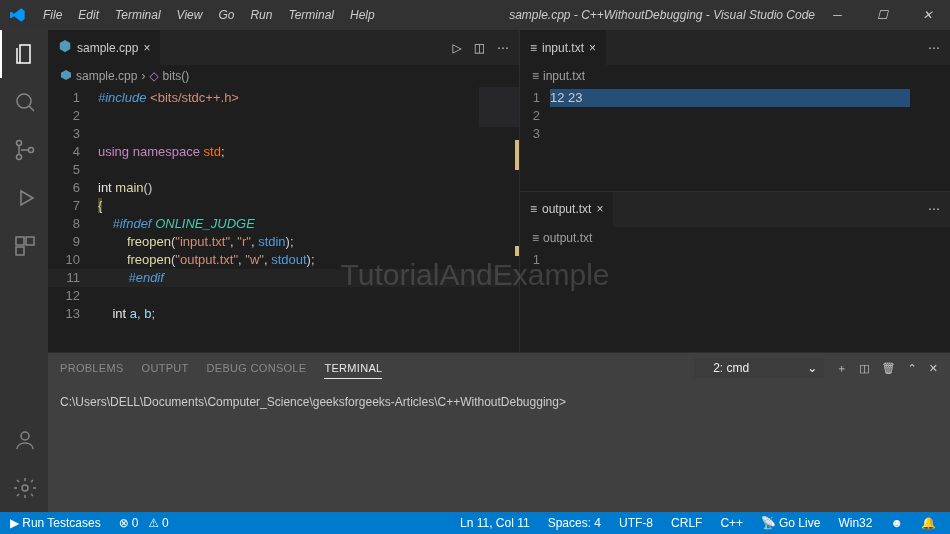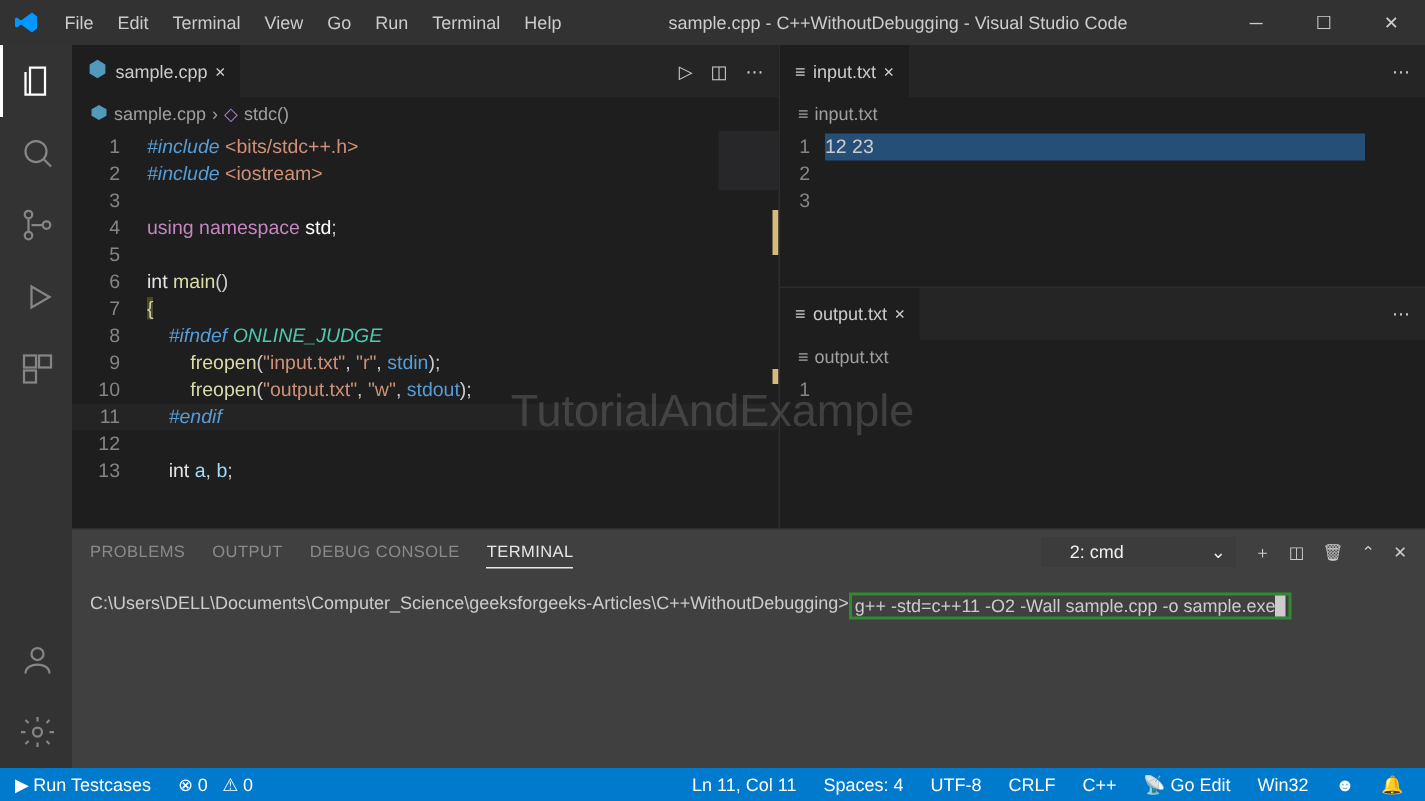--- a/index.html
+++ b/index.html
@@ -1,22 +1,22 @@
 <!DOCTYPE html>
 <html><head>
 <meta charset="utf-8">
 <style>
 * { margin: 0; padding: 0; box-sizing: border-box; font-family: 'Segoe UI', sans-serif; }
 body { background: #1e1e1e; color: #cccccc; width: 950px; height: 534px; overflow: hidden; font-size: 12px; position: relative; }
-.titlebar { height: 30px; background: #323233; display: flex; align-items: center; color: #cccccc; }
+.titlebar { height: 30px; background: #323233; display: flex; align-items: center; color: #cccccc; font-style: italic; }
 .titlebar .logo { width: 35px; display: flex; justify-content: center; }
 .titlebar .logo svg { width: 16px; height: 16px; }
 .menu { display: flex; }
 .menu-item { padding: 0 8px; height: 30px; line-height: 30px; cursor: pointer; font-size: 12px; }
-.title-text { flex: 1; text-align: center; font-size: 12px; color: #cccccc; }
+.title-text { flex: 1; text-align: right; font-size: 12px; color: #cccccc; }
 .win-controls { display: flex; }
 .win-btn { width: 45px; height: 30px; display: flex; align-items: center; justify-content: center; cursor: pointer; font-size: 12px; }
 
 .main { display: flex; height: calc(100% - 52px); }
 .activity-bar { width: 48px; background: #333333; display: flex; flex-direction: column; }
 .act-top { flex: 1; }
 .act-icon { width: 48px; height: 48px; display: flex; align-items: center; justify-content: center; color: #858585; cursor: pointer; border-left: 2px solid transparent; }
 .act-icon.active { color: #ffffff; border-left-color: #ffffff; }
 .act-icon svg { width: 24px; height: 24px; }
 
@@ -51,24 +51,24 @@
 
 .kw { color: #c586c0; }
 .dir { color: #569cd6; font-style: italic; }
 .type { color: #e5e5e5; }
 .str { color: #ce9178; }
 .fn { color: #dcdcaa; }
 .var { color: #9cdcfe; }
 .def { color: #569cd6; }
 .mac { color: #4ec9b0; font-style: italic; }
 .pun { color: #cccccc; }
-.ns { color: #ffffff; }
+.ns { color: #f97316; }
 
 .code-selection { background: #264f78; }
-.cursor-line { background: rgba(40,40,40,0.6); }
+.cursor-line { background: rgba(40,40,40,0.6); gap: 16px; }
 .word-hi { background: #4b4b18; }
 .inner-editor { flex: 1; min-height: 0; }
 
 .panel { height: 160px; display: flex; flex-direction: column; background: #404040; border-top: 1px solid #2d2d2d; }
 .panel-tabs { height: 30px; display: flex; align-items: center; padding: 0 12px; gap: 18px; font-size: 11px; color: #8a8a8a; }
 .panel-tab { cursor: pointer; padding: 4px 0; text-transform: uppercase; letter-spacing: 0.3px; }
 .panel-tab.active { color: #e7e7e7; border-bottom: 1px solid #e7e7e7; }
 .panel-right { margin-left: auto; display: flex; align-items: center; gap: 12px; }
 .term-select { background: #3c3c3c; color: #f0f0f0; border: 1px solid #3c3c3c; padding: 2px 22px 2px 18px; font-size: 12px; min-width: 130px; position: relative; }
 .chev { position: absolute; right: 6px; }
@@ -186,35 +186,34 @@
             <span class="tab-action">⋯</span>
           </div>
         </div>
         <div class="breadcrumb">
           <span class="file-icon"><svg viewBox="0 0 12 12" width="12" height="12">
                 <path fill="currentColor" d="M6 1l5 2.8v4.4L6 11l-5-2.8V3.8L6 1z"></path>
               </svg></span>
           <span>sample.cpp</span>
           <span>›</span>
           <span class="sym-icon">◇</span>
-          <span>stdc()</span>
+          <span>bits()</span>
         </div>
         <div class="code-area" id="main-code">
           <div class="minimap"></div>
           <div class="ov-ruler">
             <div class="ov-mark" style="top:20%;height:30px;"></div>
             <div class="ov-mark" style="top:60%;height:10px;"></div>
           </div>
         <div class="code-line">
               <span class="line-num">1</span>
               <span class="code"><span class="dir">#include</span> <span class="str">&lt;bits/stdc++.h&gt;</span></span>
             </div>
             <div class="code-line">
               <span class="line-num">2</span>
-              <span class="code"><span class="dir">#include</span> <span class="str">&lt;iostream&gt;</span></span>
             </div>
             <div class="code-line">
               <span class="line-num">3</span>
               <span class="code"></span>
             </div>
             <div class="code-line">
               <span class="line-num">4</span>
               <span class="code"><span class="kw">using</span> <span class="kw">namespace</span> <span class="ns">std</span>;</span>
             </div>
             <div class="code-line">
@@ -329,21 +328,21 @@
             <span class="panel-icon">＋</span>
             <span class="panel-icon">◫</span>
             <span class="panel-icon">🗑</span>
             <span class="panel-icon">⌃</span>
             <span class="panel-icon">✕</span>
           </div>
         </div>
       </div>
       <div class="terminal">
         <div class="term-line">
-          <span>C:\Users\DELL\Documents\Computer_Science\geeksforgeeks-Articles\C++WithoutDebugging&gt;</span><span class="cmd-box"><span>g++ -std=c++11 -O2 -Wall sample.cpp -o sample.exe</span><span class="term-cursor">&nbsp;</span></span>
+          <span>C:\Users\DELL\Documents\Computer_Science\geeksforgeeks-Articles\C++WithoutDebugging&gt;</span>
         </div>
       </div>
     </div>
   </div>
 </div>
 
 <div class="watermark">TutorialAndExample</div>
 
 <div class="statusbar">
   <div class="status-left">
@@ -362,20 +361,20 @@
       </div>
     <div class="status-item">
         <span>UTF-8</span>
       </div>
     <div class="status-item">
         <span>CRLF</span>
       </div>
     <div class="status-item">
         <span>C++</span>
       </div>
-    <div class="status-item">📡 <span>Go Edit</span></div>
+    <div class="status-item">📡 <span>Go Live</span></div>
     <div class="status-item">
         <span>Win32</span>
       </div>
     <div class="status-item">☻</div>
     <div class="status-item">🔔</div>
   </div>
 </div>
 
 </body></html>

